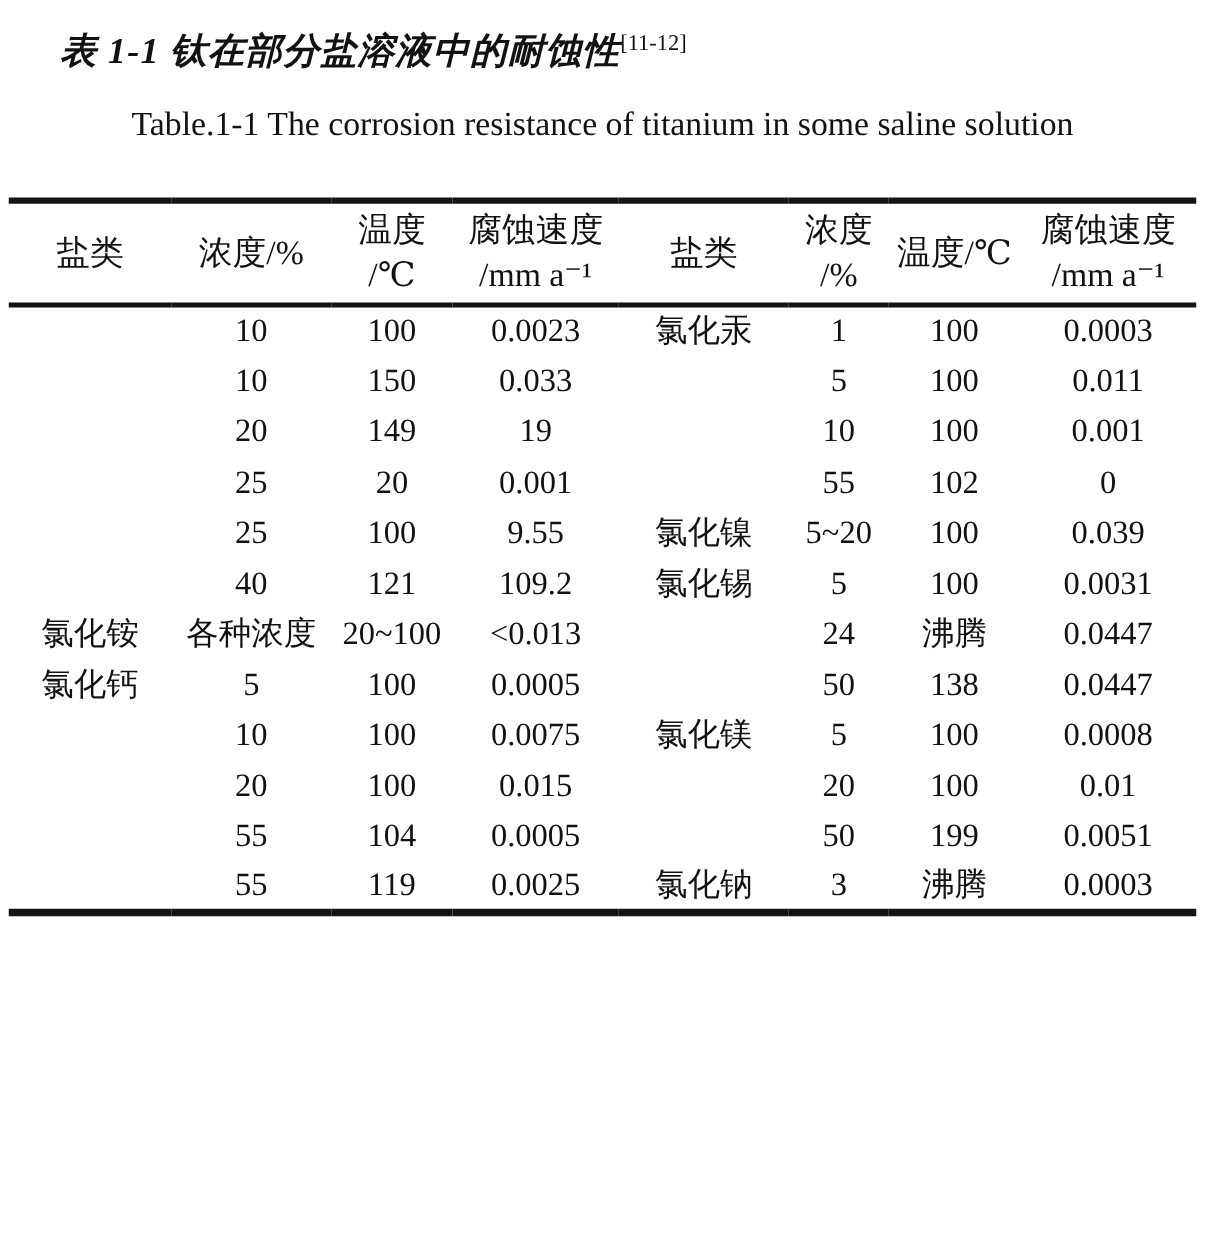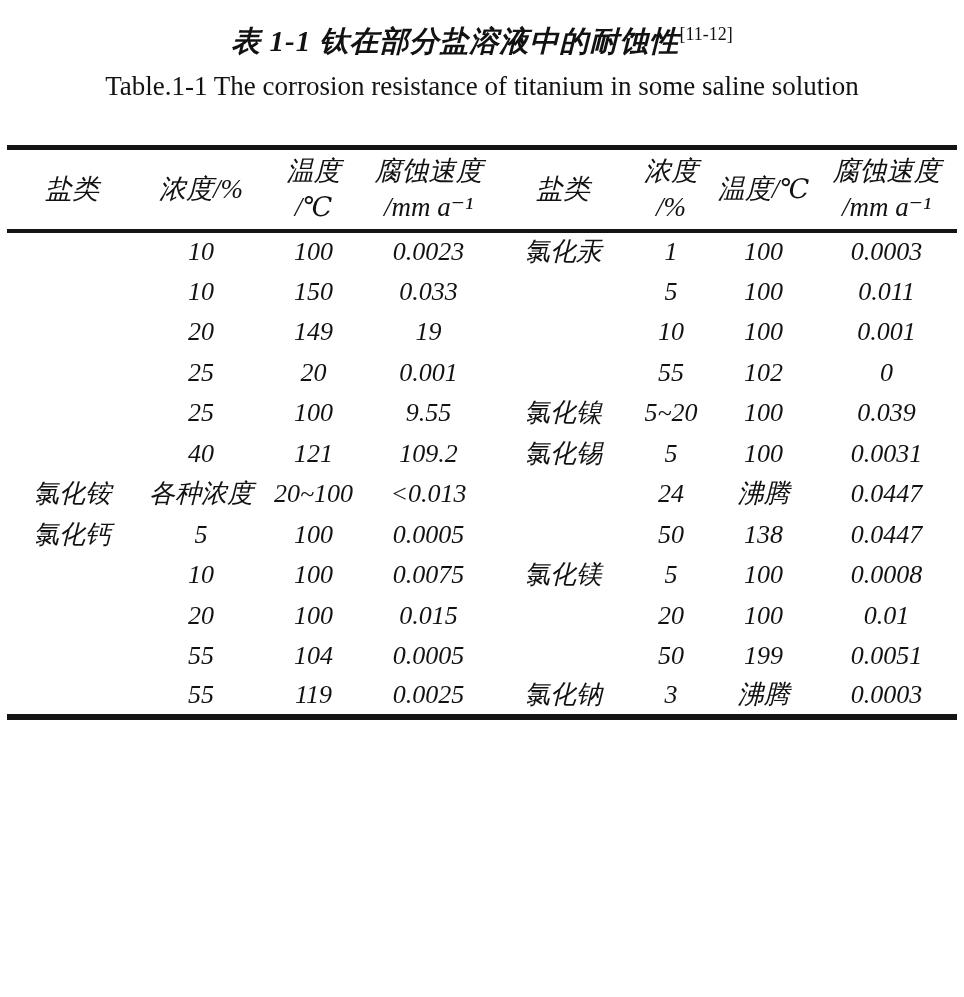--- a/index.html
+++ b/index.html
@@ -9,50 +9,49 @@
   }
   body {
     width: 964px;
     height: 997px;
     background: #ffffff;
     color: #121212;
     font-family: "Liberation Serif", "DejaVu Serif", serif;
     overflow: hidden;
   }
   .caption-cn {
-    text-align: center;
     padding-top: 14px;
     font-size: 29px;
     line-height: 40px;
     font-style: italic;
     font-weight: bold;
     letter-spacing: 1px;
+    padding-left: 48px;
   }
   .caption-cn .ref-sup {
     font-style: normal;
     font-weight: normal;
     font-size: 18px;
     vertical-align: super;
     letter-spacing: 0;
   }
   .caption-en {
     text-align: center;
-    margin-top: 8px;
+    margin-top: 20px;
     font-size: 27px;
     line-height: 34px;
     font-style: normal;
   }
   table.data-table {
     border-collapse: collapse;
     table-layout: fixed;
     width: 950px;
     margin: 42px 7px 4px 7px;
     border-top: 5px solid #141414;
     border-bottom: 6px solid #141414;
-    font-style: italic;
   }
   thead th {
     border-bottom: 4px solid #141414;
     font-weight: normal;
     font-size: 27px;
     height: 84px;
     vertical-align: middle;
     text-align: center;
     padding: 0;
     line-height: 36px;

